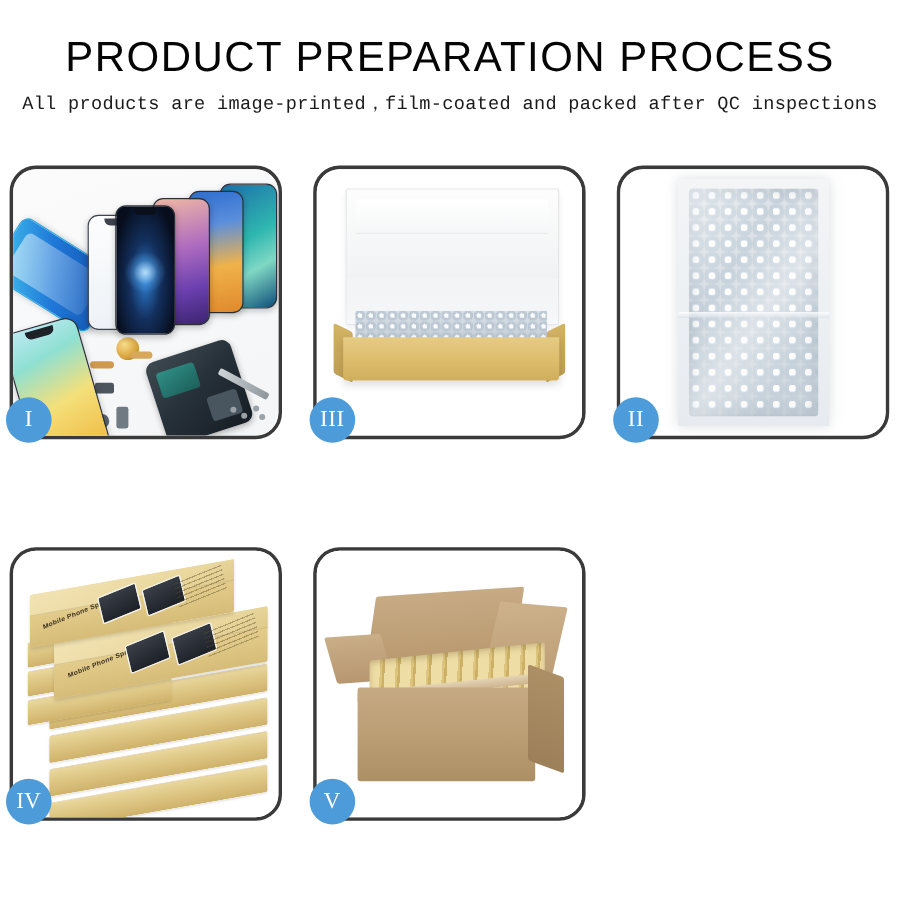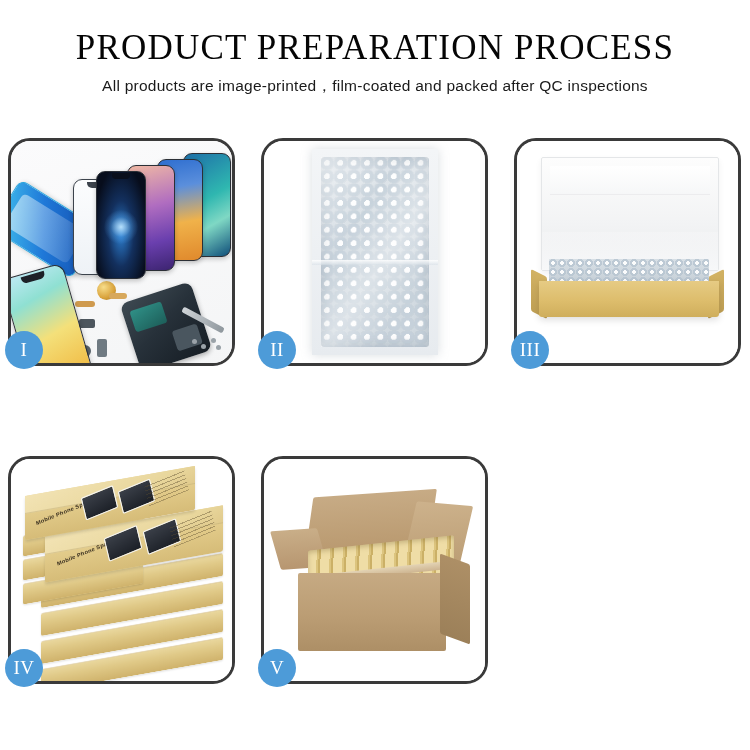--- a/index.html
+++ b/index.html
@@ -7,31 +7,31 @@
     width: 750px; height: 750px;
     background: #ffffff;
     font-family: "Liberation Sans", sans-serif;
     overflow: hidden;
   }
   .page { position: relative; width: 750px; height: 750px; background:#fff; }
 
   
   .header { padding-top: 30px; text-align: center; }
   .title {
-    font-family: Liberation Serif, serif;
+    font-family: Liberation Sans, sans-serif;
     font-size: 35px;
     font-weight: 400;
     letter-spacing: 1.2px;
     color: #050505;
     line-height: 1.05;
     white-space: nowrap;
   }
   .subtitle {
     margin-top: 9px;
-    font-family: Liberation Sans, sans-serif;
+    font-family: Liberation Mono, monospace;
     font-size: 15.5px;
     font-weight: 400;
     letter-spacing: 0.25px;
     color: #1a1a1a;
     white-space: nowrap;
   }
 
   
   .grid {
     position: absolute;
@@ -435,38 +435,38 @@
             <i></i>
             <i></i>
             <i></i>
             <i></i>
           </div>
       </div>
       <div class="badge">I</div>
     </div>
 
     <div class="panel">
-      <div class="panel-inner p2">
-        <div class="wrap-sheet">
-          <div class="bubbles"></div>
-          <div class="wrap-seam"></div>
-        </div>
-      </div>
-      <div class="badge">II</div>
-    </div>
-
-    <div class="panel">
       <div class="panel-inner p3">
         <div class="box3-lid"></div>
         <div class="box3-left"></div>
         <div class="box3-right"></div>
         <div class="box3-inner"></div>
         <div class="box3-front"></div>
       </div>
       <div class="badge">III</div>
+    </div>
+
+    <div class="panel">
+      <div class="panel-inner p2">
+        <div class="wrap-sheet">
+          <div class="bubbles"></div>
+          <div class="wrap-seam"></div>
+        </div>
+      </div>
+      <div class="badge">II</div>
     </div>
 
     <div class="panel">
       <div class="panel-inner p4">
         <div class="stack">
           <div class="slab s7"></div>
           <div class="slab s6"></div>
           <div class="slab s5"></div>
           <div class="slab s4"></div>
           <div class="slab s3"></div>

